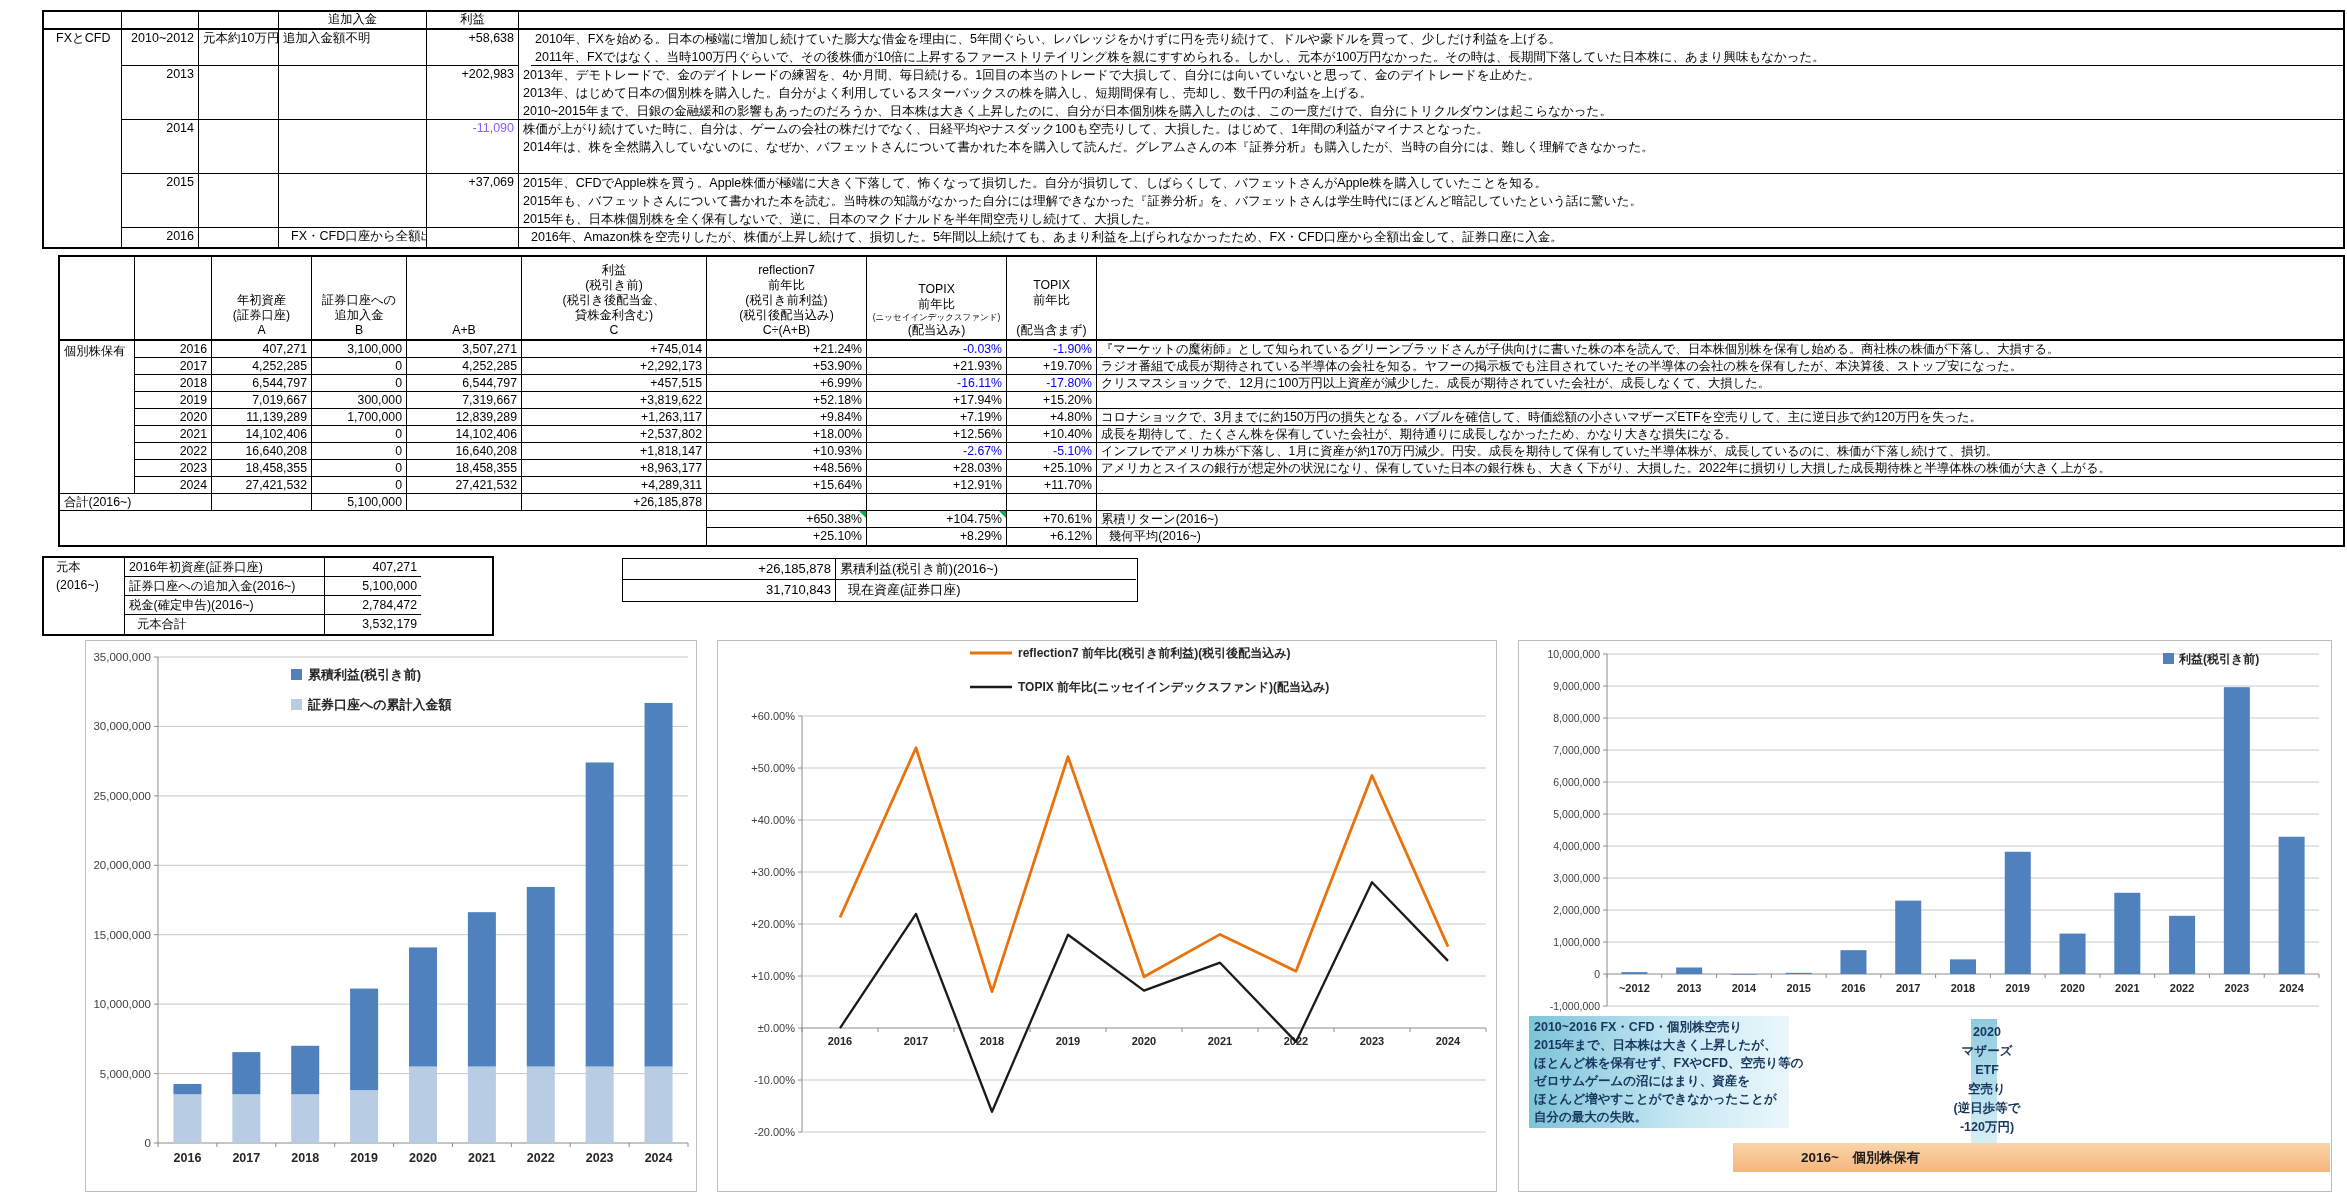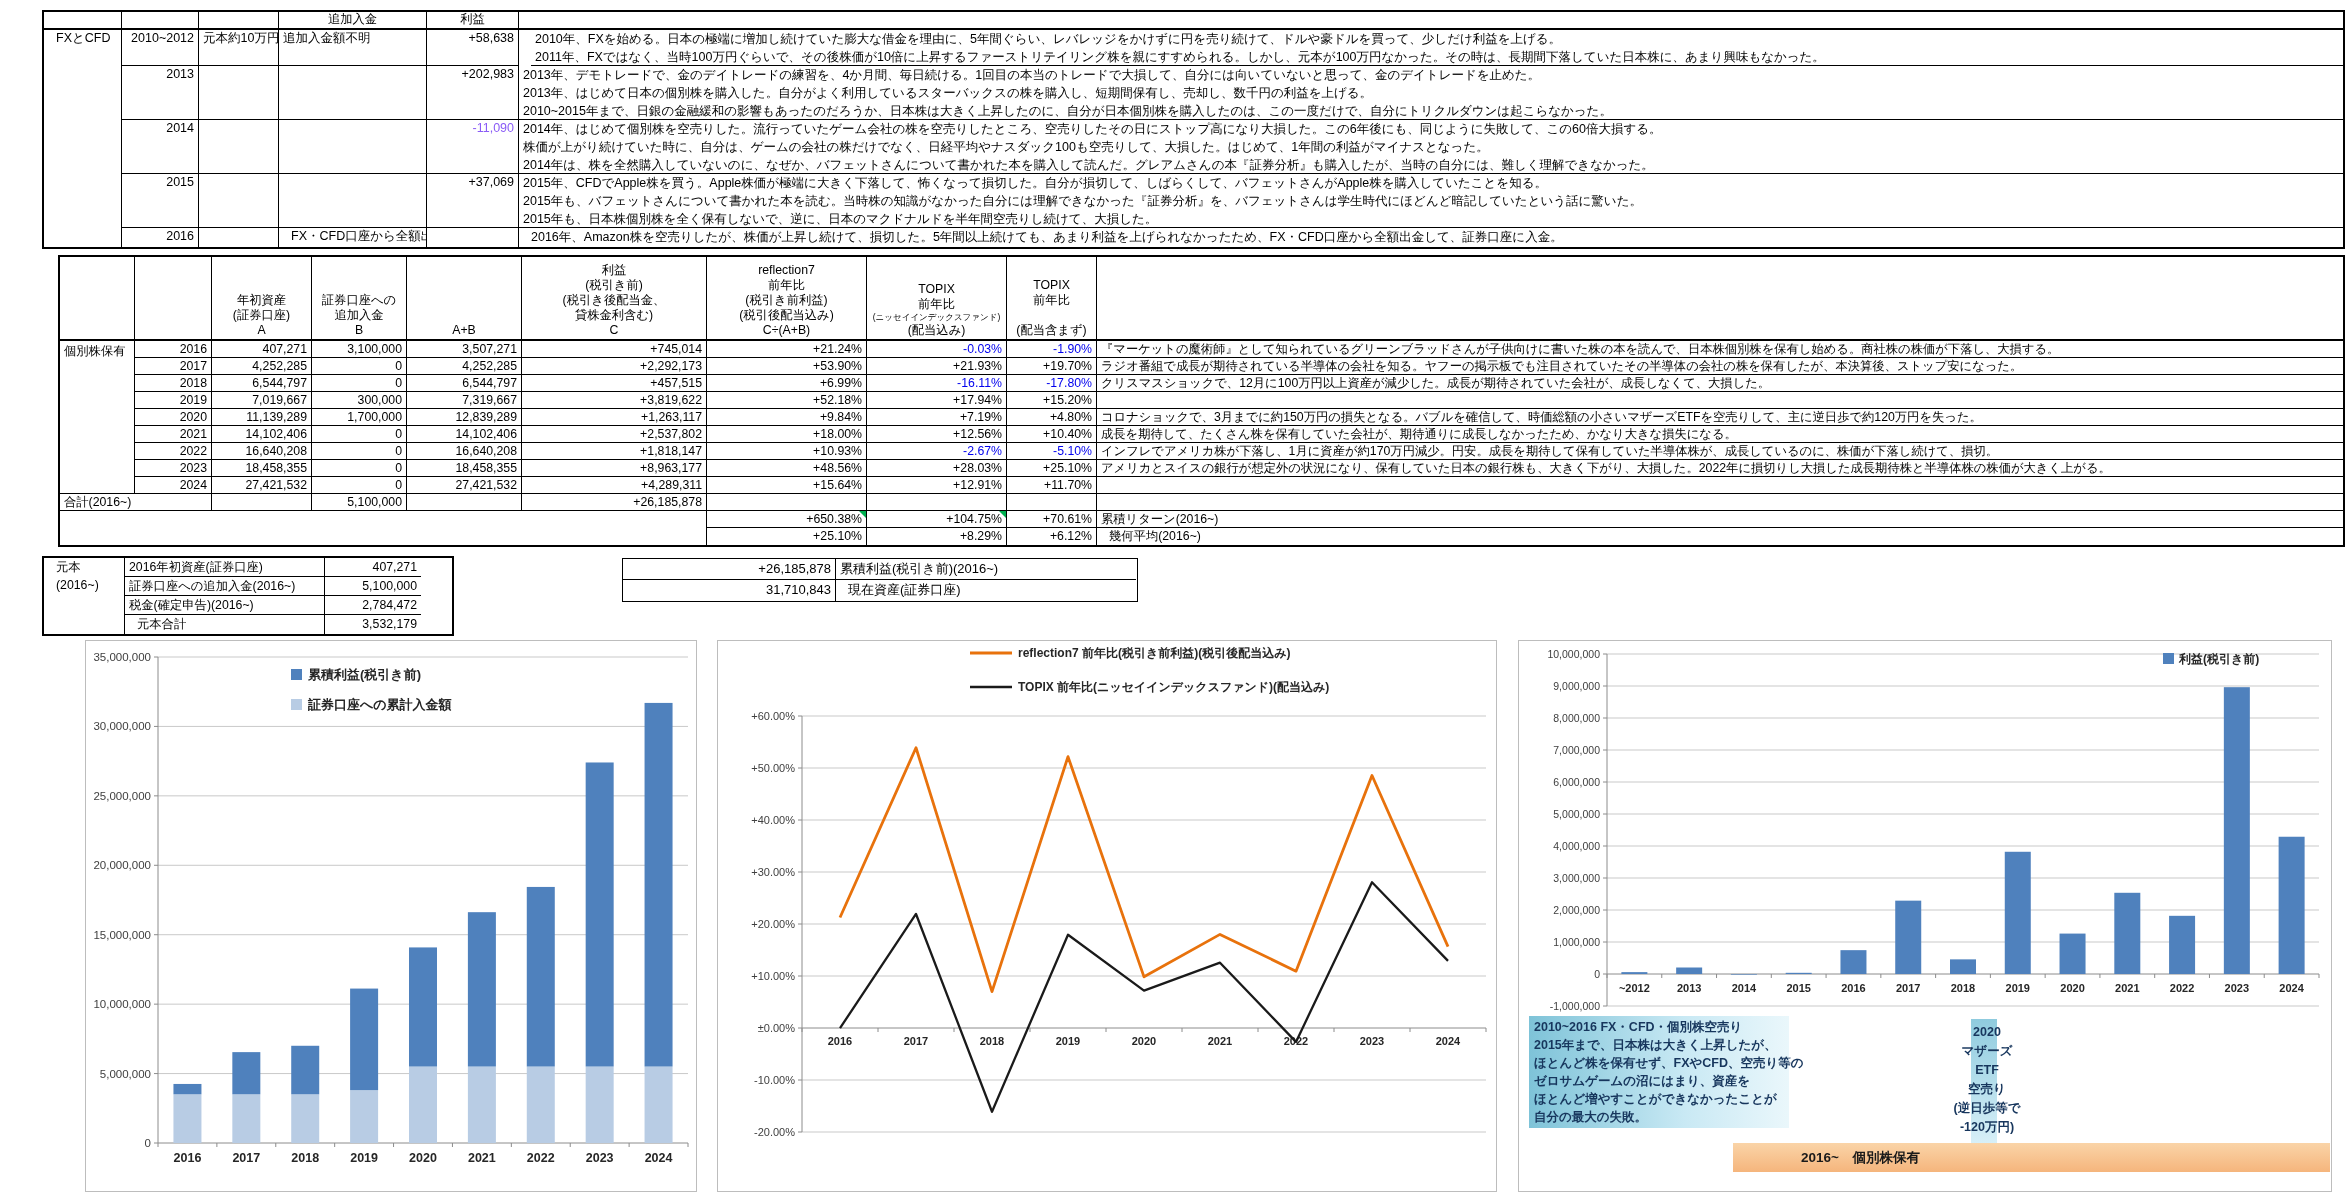--- a/index.html
+++ b/index.html
@@ -22,21 +22,21 @@
   .desc12{font-size:12px;}
   .tri{position:absolute;top:0;right:0;width:0;height:0;
        border-top:7px solid #00B050;border-left:7px solid transparent;}
   #table1{left:42px;top:10px;width:2303px;
           grid-template-columns:78px 77px 80px 148px 92px 1fr;
           grid-template-rows:18px 36px 54px 54px 54px 19px;}
   #table2{left:58px;top:255px;width:2287px;
           grid-template-columns:75px 77px 100px 95px 115px 185px 160px 140px 90px 1fr;
           grid-template-rows:84px repeat(12,17px);}
   #table2 .cell{line-height:16px;font-size:12.3px;}
-  #table3{left:42px;top:556px;width:412px;
+  #table3{left:42px;top:556px;width:452px;
           grid-template-columns:81px 200px 96px;grid-template-rows:repeat(4,19px);}
   #table3 .cell{line-height:18px;font-size:12.3px;}
   #table4{left:622px;top:558px;width:516px;border-width:1.5px;
           grid-template-columns:213px 300px;grid-template-rows:repeat(2,21px);}
   #table4 .cell{line-height:20px;font-size:13px;}
   .chart{position:absolute;top:640px;height:552px;border:1px solid #BDBDBD;background:#fff;
          box-sizing:border-box;}
   #chart1{left:85px;width:612px;}
   #chart2{left:717px;width:780px;}
   #chart3{left:1518px;width:814px;}
@@ -85,21 +85,20 @@
       <div class="cell nbr" style="grid-area: 3 / 6;">
         <div class="dline">2013年、デモトレードで、金のデイトレードの練習を、4か月間、毎日続ける。1回目の本当のトレードで大損して、自分には向いていないと思って、金のデイトレードを止めた。</div>
         <div class="dline">2013年、はじめて日本の個別株を購入した。自分がよく利用しているスターバックスの株を購入し、短期間保有し、売却し、数千円の利益を上げる。</div>
         <div class="dline">2010~2015年まで、日銀の金融緩和の影響もあったのだろうか、日本株は大きく上昇したのに、自分が日本個別株を購入したのは、この一度だけで、自分にトリクルダウンは起こらなかった。</div>
       </div>
       <div class="cell num" style="grid-area: 4 / 2;">2014</div>
       <div class="cell " style="grid-area: 4 / 3;"></div>
       <div class="cell " style="grid-area: 4 / 4;"></div>
       <div class="cell num neg-red" style="grid-area: 4 / 5;">-11,090</div>
       <div class="cell nbr" style="grid-area: 4 / 6;">
-        <div class="dline">2014年、はじめて個別株を空売りした。流行っていたゲーム会社の株を空売りしたところ、空売りしたその日にストップ高になり大損した。この6年後にも、同じように失敗して、この60倍大損する。</div>
         <div class="dline">株価が上がり続けていた時に、自分は、ゲームの会社の株だけでなく、日経平均やナスダック100も空売りして、大損した。はじめて、1年間の利益がマイナスとなった。</div>
         <div class="dline">2014年は、株を全然購入していないのに、なぜか、バフェットさんについて書かれた本を購入して読んだ。グレアムさんの本『証券分析』も購入したが、当時の自分には、難しく理解できなかった。</div>
       </div>
       <div class="cell num" style="grid-area: 5 / 2;">2015</div>
       <div class="cell " style="grid-area: 5 / 3;"></div>
       <div class="cell " style="grid-area: 5 / 4;"></div>
       <div class="cell num" style="grid-area: 5 / 5;">+37,069</div>
       <div class="cell nbr" style="grid-area: 5 / 6;">
         <div class="dline">2015年、CFDでApple株を買う。Apple株価が極端に大きく下落して、怖くなって損切した。自分が損切して、しばらくして、バフェットさんがApple株を購入していたことを知る。</div>
         <div class="dline">2015年も、バフェットさんについて書かれた本を読む。当時株の知識がなかった自分には理解できなかった『証券分析』を、バフェットさんは学生時代にほどんど暗記していたという話に驚いた。</div>

